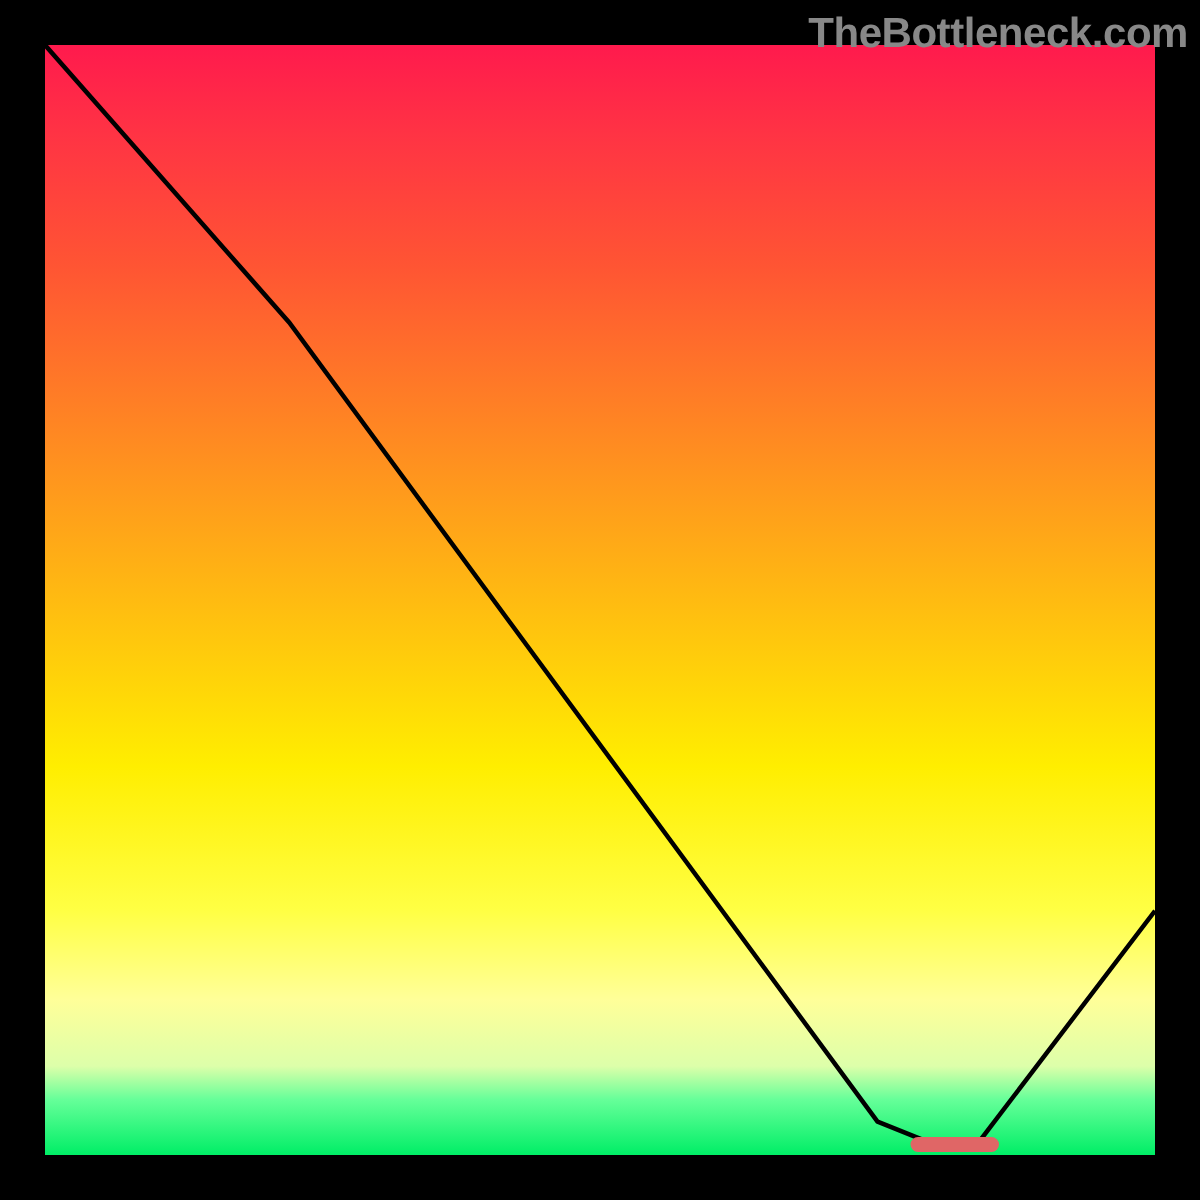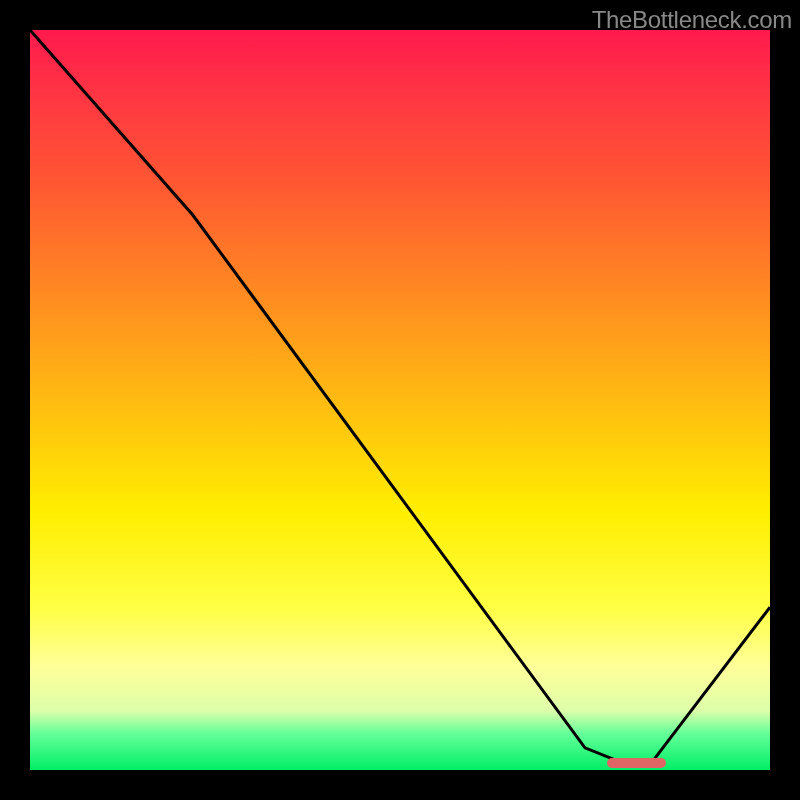--- a/index.html
+++ b/index.html
@@ -37,22 +37,22 @@
     left: 0;
     top: 0;
     width: 100%;
     height: 100%;
   }
   .watermark {
     position: absolute;
     right: 8px;
     top: 6px;
     color: #888;
-    font-size: 24px;
-    font-weight: normal;
+    font-size: 28px;
+    font-weight: bold;
     letter-spacing: -0.3px;
     white-space: nowrap;
   }
   .marker {
     position: absolute;
     height: 10px;
     background: #e06666;
     border-radius: 5px;
   }
 </style>

